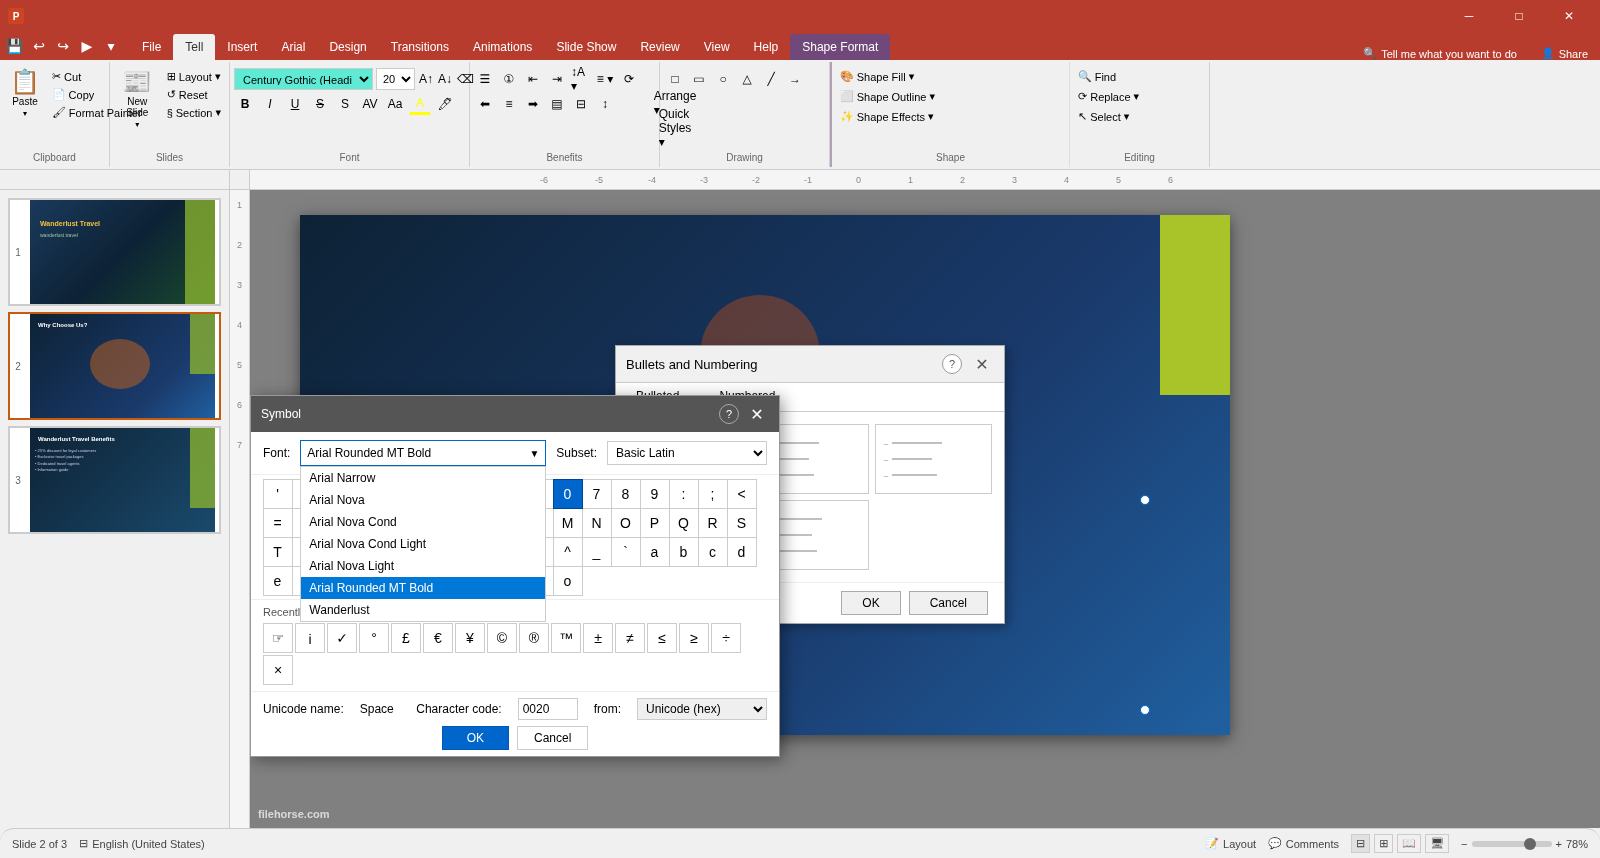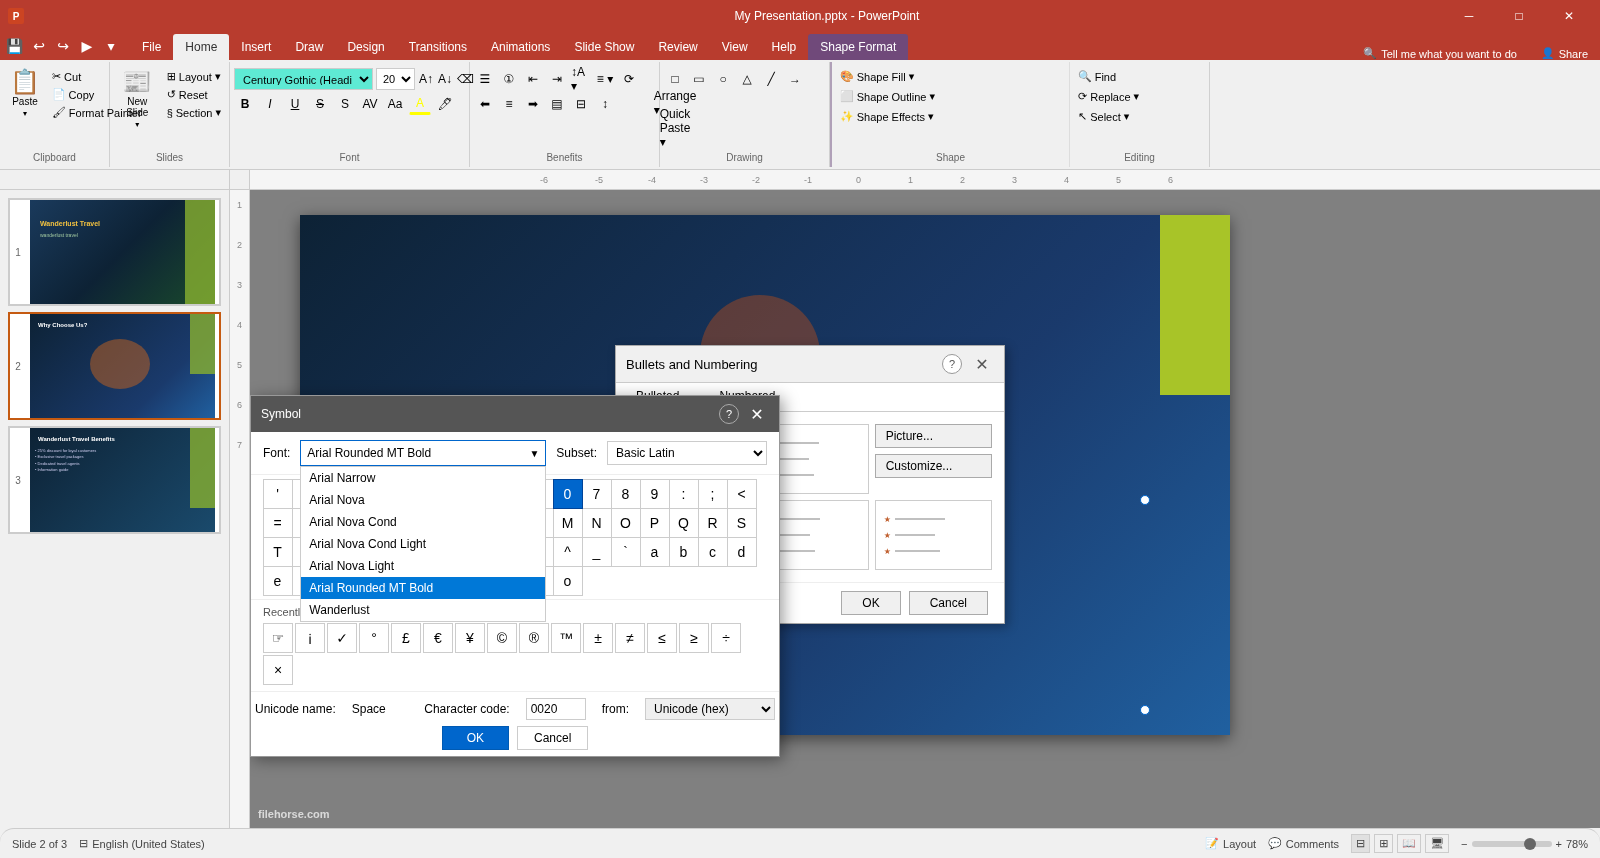--- a/index.html
+++ b/index.html
@@ -438,41 +438,40 @@
       background: #b8d040;
     }
   </style>
 </head>
 <body>
 
 <div id="title-bar">
   <div style="display:flex;align-items:center;gap:8px;width:200px;">
     <div style="width:16px;height:16px;background:#cc4422;border-radius:2px;display:flex;align-items:center;justify-content:center;font-size:10px;color:white;font-weight:bold;">P</div>
   </div>
-  <div class="title-text">My Presentation.pptx - PowerPoint</div>
   <div class="win-controls">
     <div class="win-btn">─</div>
     <div class="win-btn">□</div>
     <div class="win-btn close">✕</div>
   </div>
 </div>
 
 <div style="display:flex;background:#b83c2e;height:28px;align-items:center;">
   <div id="qat" style="height:28px;display:flex;align-items:center;padding:0 4px;gap:2px;background:#b83c2e;">
     <div class="qat-btn" title="Save">💾</div>
     <div class="qat-btn">↩</div>
     <div class="qat-btn">↪</div>
     <div class="qat-btn">▶</div>
     <div class="qat-btn">▾</div>
   </div>
   <div id="ribbon-tabs" style="display:flex;align-items:flex-end;flex:1;height:28px;background:#b83c2e;padding-left:4px;">
     <div class="ribbon-tab">File</div>
-    <div class="ribbon-tab active">Home</div>
+    <div class="ribbon-tab active">Tell</div>
     <div class="ribbon-tab">Insert</div>
-    <div class="ribbon-tab">Draw</div>
+    <div class="ribbon-tab">Arial</div>
     <div class="ribbon-tab">Design</div>
     <div class="ribbon-tab">Transitions</div>
     <div class="ribbon-tab">Animations</div>
     <div class="ribbon-tab">Slide Show</div>
     <div class="ribbon-tab">Review</div>
     <div class="ribbon-tab">View</div>
     <div class="ribbon-tab">Help</div>
     <div class="ribbon-tab shape-format">Shape Format</div>
     <div style="flex:1;"></div>
     <div style="color:white;font-size:11px;padding:0 12px;cursor:pointer;display:flex;align-items:center;gap:4px;">
@@ -574,21 +573,21 @@
       <div style="display:flex;gap:2px;align-items:center;flex-wrap:wrap;">
         <div class="icon-btn">□</div>
         <div class="icon-btn">▭</div>
         <div class="icon-btn">○</div>
         <div class="icon-btn">△</div>
         <div class="icon-btn">╱</div>
         <div class="icon-btn">→</div>
         <div class="icon-btn">Arrange ▾</div>
       </div>
       <div style="display:flex;gap:2px;align-items:center;">
-        <div class="icon-btn">Quick Paste ▾</div>
+        <div class="icon-btn">Quick Styles ▾</div>
       </div>
     </div>
     <div class="ribbon-section-label">Drawing</div>
   </div>
 
   <div class="ribbon-section" style="width:240px;border-right:1px solid #ddd;border-left:2px solid #b0a0b8;">
     <div style="display:flex;flex-direction:column;gap:3px;padding:4px 0;flex:1;">
       <div style="display:flex;gap:3px;align-items:center;">
         <div class="ribbon-small-btn">🎨 <span>Shape Fill</span> ▾</div>
       </div>
@@ -725,24 +724,20 @@
             <div class="bullet-preview-row">
                 <span style="color:#c06030;font-size:8px;">●</span>
                 <div style="width:40px;height:2px;background:#c0c0c0;"></div>
               </div>
             <div class="bullet-preview-row">
                 <span style="color:#c06030;font-size:8px;">●</span>
                 <div style="width:45px;height:2px;background:#c0c0c0;"></div>
               </div>
           </div>
 
-          <div style="display:flex;flex-direction:column;gap:6px;">
-            <div class="picture-btn">Picture...</div>
-            <div class="customize-btn">Customize...</div>
-          </div>
 
           <div class="bullet-item" style="min-height:70px;border:1px solid #ccc;padding:8px;display:flex;flex-direction:column;justify-content:center;gap:3px;">
             <div class="bullet-preview-row">
                 <span style="color:#888;font-size:8px;">–</span>
                 <div style="width:50px;height:2px;background:#c0c0c0;"></div>
               </div>
             <div class="bullet-preview-row">
                 <span style="color:#888;font-size:8px;">–</span>
                 <div style="width:40px;height:2px;background:#c0c0c0;"></div>
               </div>
@@ -913,21 +908,21 @@
           <div class="recent-sym">™</div>
           <div class="recent-sym">±</div>
           <div class="recent-sym">≠</div>
           <div class="recent-sym">≤</div>
           <div class="recent-sym">≥</div>
           <div class="recent-sym">÷</div>
           <div class="recent-sym">×</div>
         </div>
       </div>
 
-      <div style="padding:6px 4px;">
+      <div style="padding:6px 12px;">
         <div style="display:flex;align-items:center;gap:16px;font-size:12px;margin-bottom:6px;">
           <span>Unicode name:</span>
           <span>Space</span>
           <span style="margin-left:auto;">Character code:</span>
           <input class="code-input" value="0020" style="width: 60px;">
           <span>from:</span>
           <select class="from-select" style="width:130px;">
             <option>Unicode (hex)</option>
           </select>
         </div>

